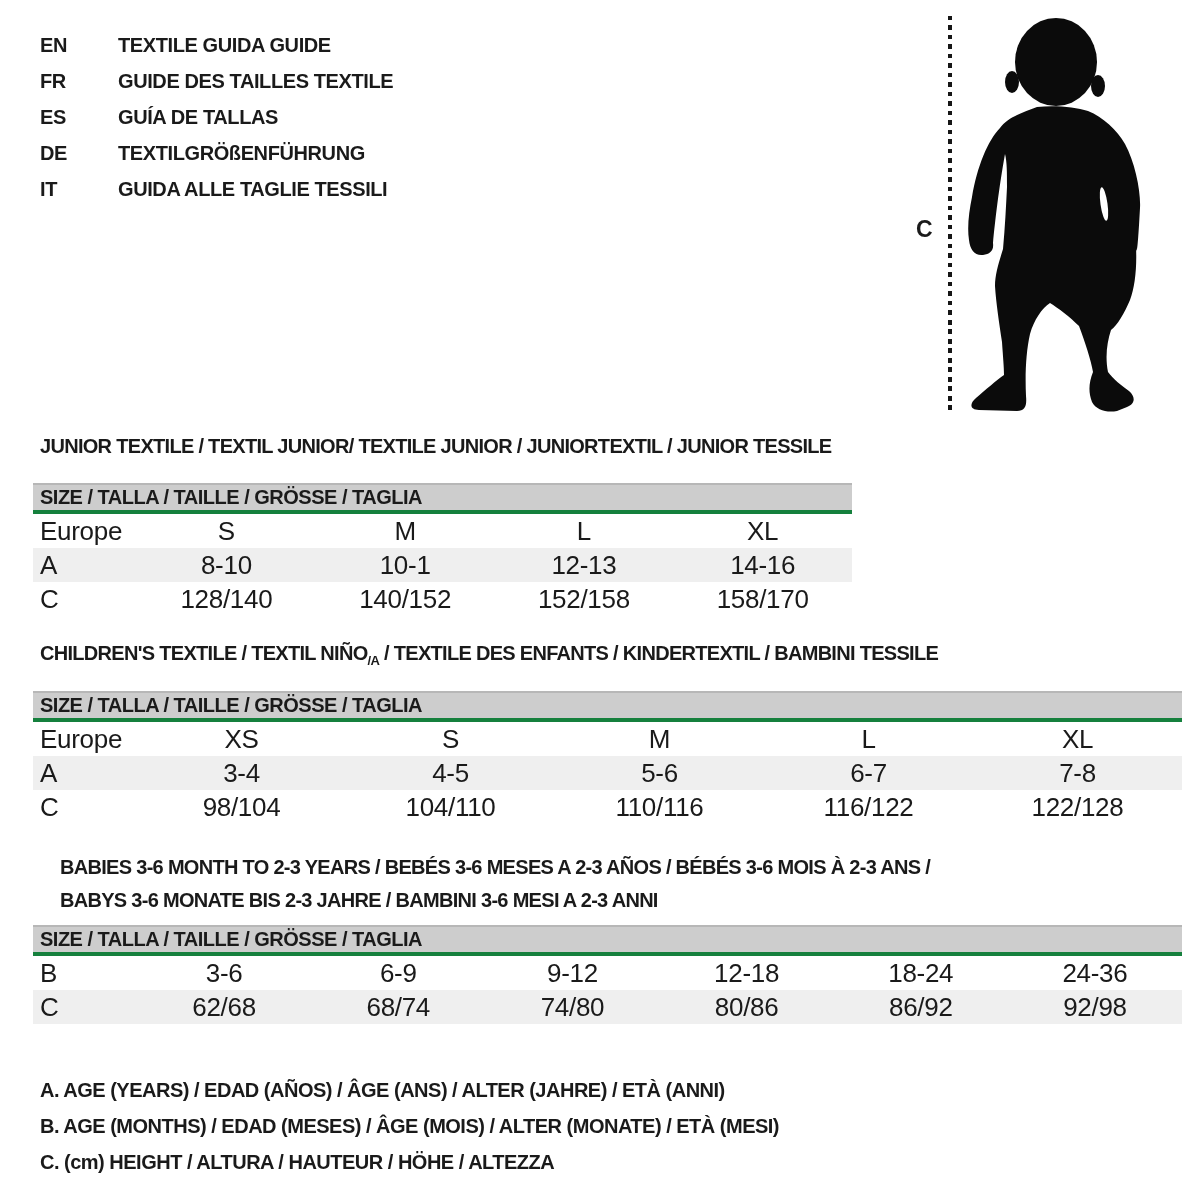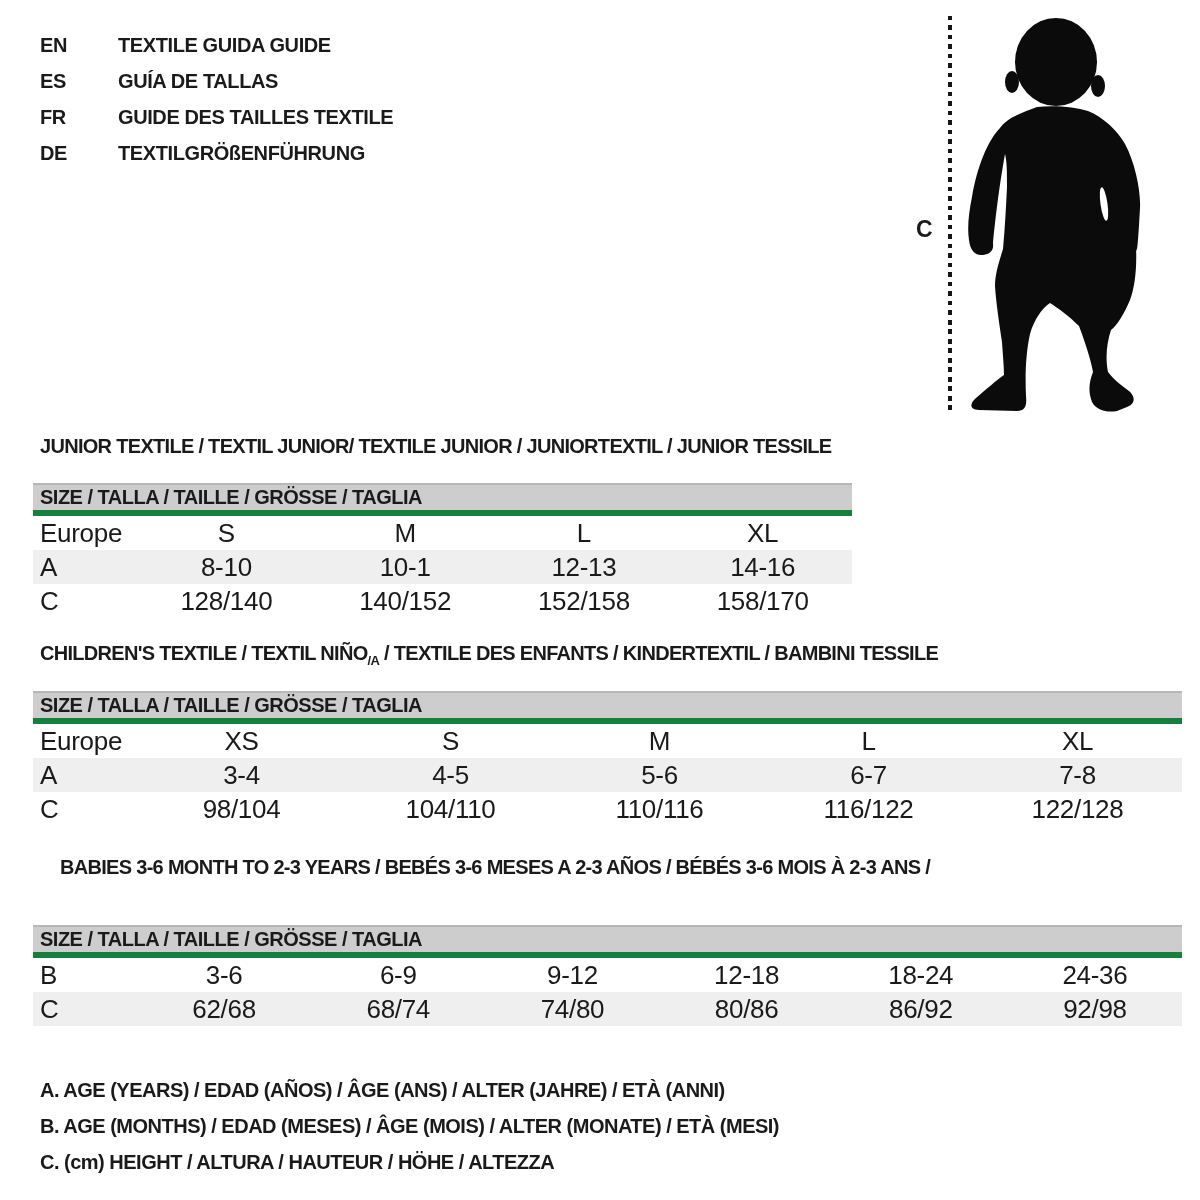--- a/index.html
+++ b/index.html
@@ -30,21 +30,21 @@
   
   .section-heading { font-size: 20px; font-weight: bold; letter-spacing: -0.7px; white-space: nowrap; }
   .heading-sub { font-size: 13px; position: relative; top: 5px; font-weight: bold; }
   .two-line { line-height: 33px; margin-left: 20px; }
 
   
   .size-table { left: 33px; }
   .size-bar {
     height: 25px; line-height: 25px;
     background: #cdcdcd;
-    border-top: 2px solid #b7b7b7; border-bottom: 6px solid #15803d;
+    border-top: 2px solid #b7b7b7; border-bottom: 4px solid #15803d;
     font-size: 20px; font-weight: bold; letter-spacing: -0.5px;
     padding-left: 7px;
   }
   .trow { display: flex; height: 34px; align-items: center;
           font-size: 26px; letter-spacing: -0.3px; }
   .trow.shaded { background: #efefef; }
   .tlabel { flex: 0 0 97px; padding-left: 7px; }
   .tcell { flex: 1; text-align: center; }
 
   
@@ -53,30 +53,34 @@
 </style>
 </head>
 <body>
 
 <div class="abs lang-list">
   <div class="lang-row">
     <span class="lang-code">EN</span>
     <span class="lang-title">TEXTILE GUIDA GUIDE</span>
   </div>
   <div class="lang-row">
+    <span class="lang-code">FR</span>
+    <span class="lang-title">GUIDE DES TAILLES TEXTILE</span>
+  </div>
+  <div class="lang-row">
     <span class="lang-code">ES</span>
     <span class="lang-title">GUÍA DE TALLAS</span>
   </div>
   <div class="lang-row">
-    <span class="lang-code">FR</span>
-    <span class="lang-title">GUIDE DES TAILLES TEXTILE</span>
-  </div>
-  <div class="lang-row">
     <span class="lang-code">DE</span>
     <span class="lang-title">TEXTILGRÖßENFÜHRUNG</span>
+  </div>
+  <div class="lang-row">
+    <span class="lang-code">IT</span>
+    <span class="lang-title">GUIDA ALLE TAGLIE TESSILI</span>
   </div>
 </div>
 
 <div class="abs measure-line"></div>
 <div class="abs measure-label">C</div>
 <svg class="abs silhouette" width="195" height="410" viewBox="0 0 195 410" aria-hidden="true">
   <g fill="#0b0b0b">
     <ellipse cx="101" cy="50" rx="41" ry="44"></ellipse>
     <ellipse cx="57" cy="70" rx="7" ry="11"></ellipse>
     <ellipse cx="143" cy="74" rx="7" ry="11"></ellipse>
@@ -166,20 +170,21 @@
     <div class="tcell">98/104</div>
     <div class="tcell">104/110</div>
     <div class="tcell">110/116</div>
     <div class="tcell">116/122</div>
     <div class="tcell">122/128</div>
   </div>
 </div>
 
 <div class="abs section-heading two-line" style="left:40px; top:851px;">
   <div>BABIES 3-6 MONTH TO 2-3 YEARS / BEBÉS 3-6 MESES A 2-3 AÑOS / BÉBÉS 3-6 MOIS À 2-3 ANS /</div>
+  <div>BABYS 3-6 MONATE BIS 2-3 JAHRE / BAMBINI 3-6 MESI A 2-3 ANNI</div>
 </div>
 <div class="abs size-table" style="top:925px; width:1149px;">
   <div class="size-bar">SIZE / TALLA / TAILLE / GRÖSSE / TAGLIA</div>
   <div class="trow">
     <div class="tlabel">B</div>
     <div class="tcell">3-6</div>
     <div class="tcell">6-9</div>
     <div class="tcell">9-12</div>
     <div class="tcell">12-18</div>
     <div class="tcell">18-24</div>

